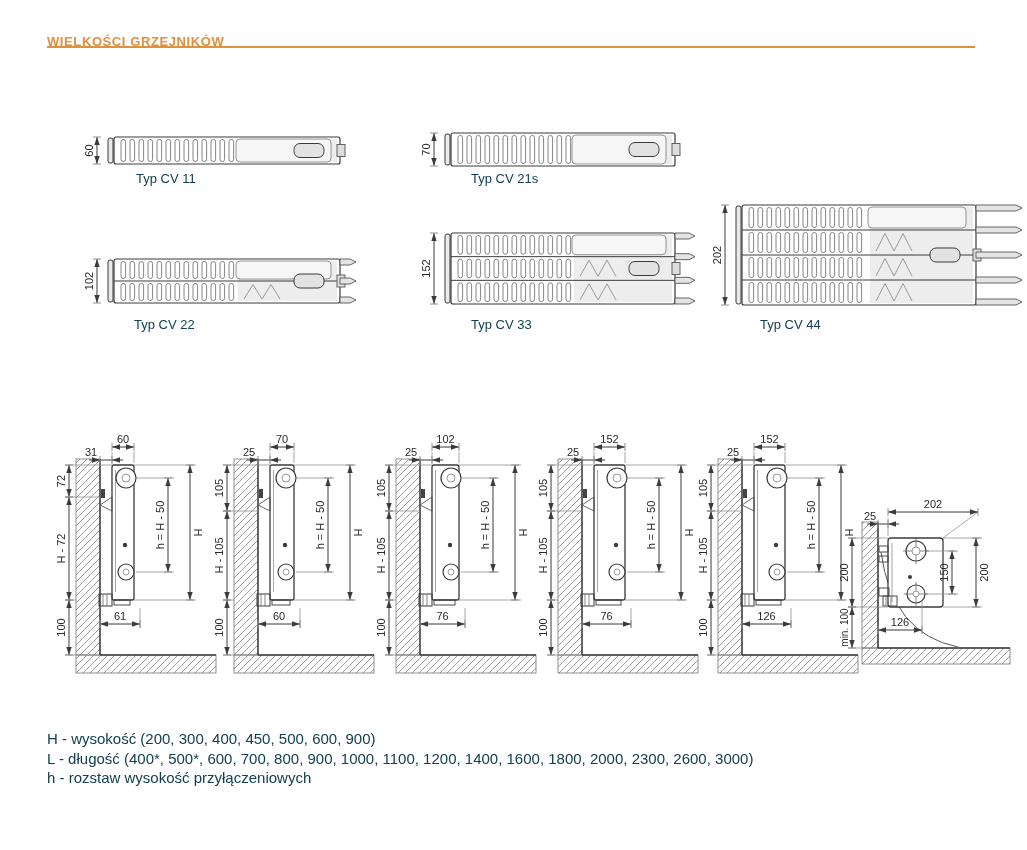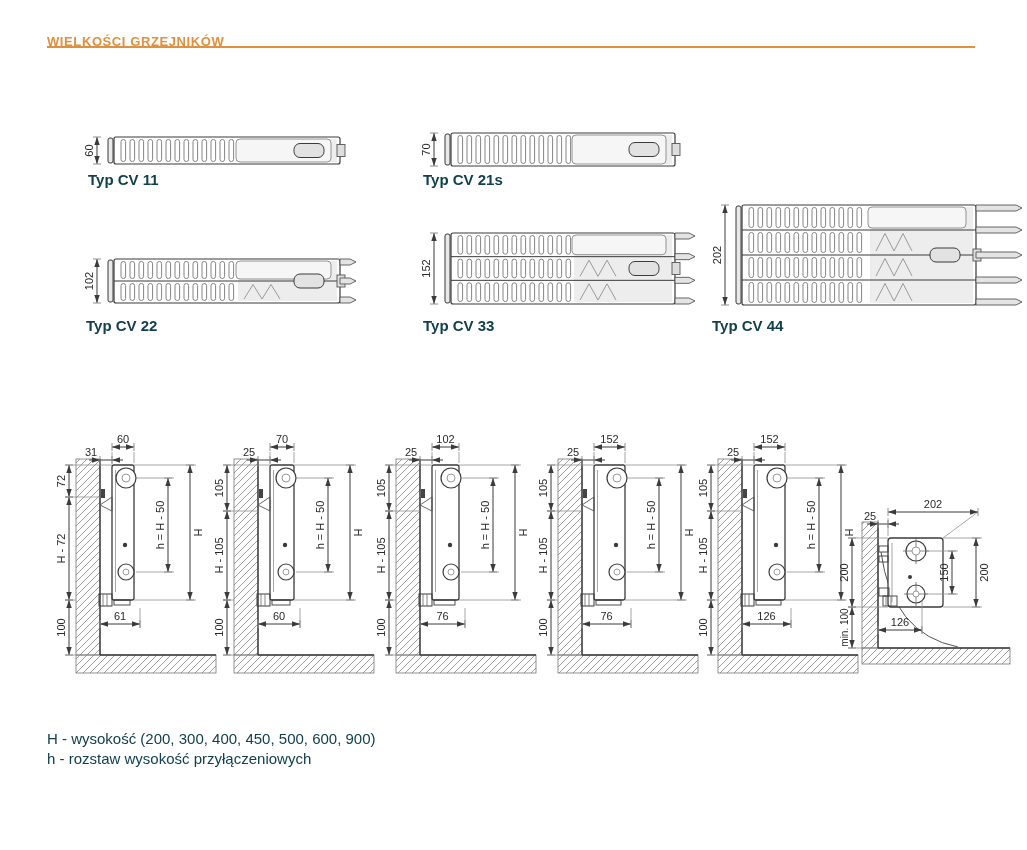--- a/index.html
+++ b/index.html
@@ -3,21 +3,21 @@
 <meta charset="utf-8">
 <style>
   html,body{margin:0;padding:0;background:#fff;}
   .page{position:relative;width:1027px;height:850px;background:#fff;overflow:hidden;
         font-family:"Liberation Sans",sans-serif;}
   .abs{position:absolute;}
   #tech-svg{position:absolute;left:0;top:0;}
   .hdr{left:47px;top:27px;font-size:13px;font-weight:700;letter-spacing:.6px;color:var(--accent);margin-top:7px;}
   .hdr-line{left:47px;top:46px;width:928px;height:2px;background:var(--accent);}
   .sec-title{left:47px;top:378px;font-size:14px;font-weight:700;color:var(--heading);}
-  .type-label{font-size:15px;font-weight:700;color:var(--heading);}
+  .type-label{font-size:13px;font-weight:400;color:var(--heading);margin-left:48px;}
   .legend{left:47px;top:729px;color:var(--heading);font-size:15px;line-height:19.5px;}
 </style>
 </head>
 <body>
 
 <div class="page">
   <svg id="tech-svg" width="1027" height="850">
       <defs>
         <pattern id="hatch" patternUnits="userSpaceOnUse" width="7" height="7">
           <path d="M-1 8 L8 -1 M0 7 L7 0" stroke="#9d9d9d" stroke-width="1" fill="none"></path>
@@ -738,15 +738,16 @@
 
   <div class="abs type-label" style="left:88px;top:171px">Typ CV 11</div>
   <div class="abs type-label" style="left:423px;top:171px">Typ CV 21s</div>
   <div class="abs type-label" style="left:86px;top:317px">Typ CV 22</div>
   <div class="abs type-label" style="left:423px;top:317px">Typ CV 33</div>
   <div class="abs type-label" style="left:712px;top:317px">Typ CV 44</div>
 
 
   <div class="abs legend">
     <div>H - wysokość (200, 300, 400, 450, 500, 600, 900)</div>
+    <div>L - długość (400*, 500*, 600, 700, 800, 900, 1000, 1100, 1200, 1400, 1600, 1800, 2000, 2300, 2600, 3000)</div>
     <div>h - rozstaw wysokość przyłączeniowych</div>
   </div>
 </div>
 
 </body></html>

